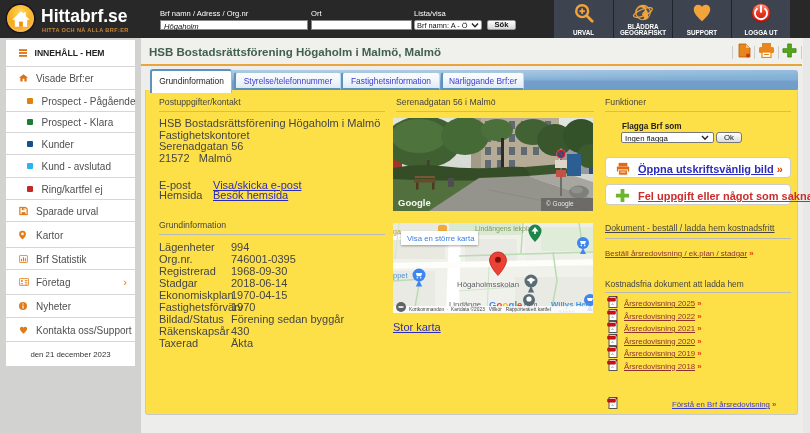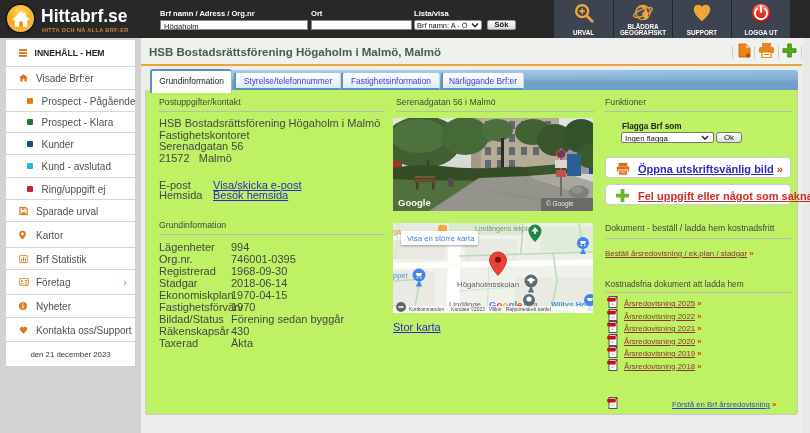--- a/index.html
+++ b/index.html
@@ -7,21 +7,21 @@
   html,body { width:810px; height:433px; overflow:hidden; font-family:"Liberation Sans", sans-serif; }
   body { background:#e8e8e6; position:relative; }
   
   #hdr { position:absolute; left:0; top:0; width:810px; height:38px; background:#282828; }
   #logo { position:absolute; left:7px; top:5px; width:27px; height:27px; border-radius:50%;
           background:radial-gradient(circle at 50% 28%, #ffd95e 0%, #f8ab17 52%, #ef8e00 100%);
           box-shadow:0 0 0 1.5px #15151b, inset -1px -3px 4px rgba(255,255,255,.35); }
   #logo svg { position:absolute; left:4px; top:4px; }
   #brand { position:absolute; left:41px; top:6px; color:#fff; font-size:17.5px; font-weight:bold; letter-spacing:0px; }
   #tagline { position:absolute; left:42px; top:26.5px; color:#c9873a; font-size:5.6px; font-weight:bold; letter-spacing:0.35px; }
-  .hlbl { position:absolute; top:9px; color:#fff; font-size:7.6px; font-weight:bold; }
+  .hlbl { position:absolute; top:9px; color:#fff; font-size:7.6px; font-weight:normal; }
   .hin  { position:absolute; top:19.5px; height:10px; background:#fff; border:1px solid #888; font-size:7.6px; padding:0 3px; color:#111; }
   #sel1 { position:absolute; left:414px; top:19.5px; width:68px; height:10px; border:1px solid #999; background:#fff; border-radius:2px; }
   #sok  { position:absolute; left:487px; top:19.5px; width:29px; height:10px; font-size:7.6px; font-weight:bold;
           background:linear-gradient(#fdfdfd,#d8d8d8); border:1px solid #999; border-radius:2px; text-align:center; line-height:8px; color:#111; }
   #btnstrip { position:absolute; left:554px; top:0; width:236px; height:38px; background:#3d4450; display:flex; }
   .hbtn { position:relative; height:38px; border-left:1px solid #20242b; text-align:center; color:#fff; }
   .hbtn .ic { position:absolute; left:50%; transform:translateX(-50%); top:2px; }
   .hbtn .lb { position:absolute; left:0; right:0; bottom:2.5px; font-size:6.3px; font-weight:bold; line-height:6px; }
   
   #leftbg { position:absolute; left:0; top:38px; width:139px; height:395px; background:#d2d2d0; }
@@ -39,21 +39,21 @@
   #oline { position:absolute; left:4px; top:26px; width:661px; height:2px; background:#e9a43c; }
   #tabs { position:absolute; left:0px; top:31px; height:22px; }
   .tab { position:absolute; top:0; height:21px; border-radius:3px 3px 0 0;
          font-size:8.4px; text-align:center; line-height:21px; }
   .tab.on { background:#fff; color:#222; z-index:3; height:24px; border-left:2px solid #5b93bd; border-top:2.5px solid #5b93bd; border-right:1px solid #9cbcd4; }
   .tab.off { background:linear-gradient(#fbfdfe 0%,#f0f5fb 55%,#dfeaf4 100%); color:#3a3ad0; z-index:2; top:2.5px; height:18.5px; line-height:17px;
              border-left:2px solid #5b93bd; border-top:1px solid #a8c6dc; border-right:1px solid #c5d8e8; border-bottom:2.5px solid #5b93bd; }
   #bluebar { position:absolute; left:13px; top:31.5px; width:648px; height:21px; border-radius:3px;
              background:linear-gradient(#93bbdc 0%, #82afd5 45%, #739fca 55%, #6e9cc8 100%); }
   #bluebar::after { content:""; position:absolute; inset:0; border-radius:3px; background:radial-gradient(140% 90% at 25% 0%, rgba(255,255,255,.28), rgba(255,255,255,0) 60%); }
-  #panel { position:absolute; left:8px; top:52px; width:653px; height:325px; background:#bef264; border:1px solid #c9c9c9; border-top:none; border-radius:0 0 3px 3px; }
+  #panel { position:absolute; left:8px; top:52px; width:653px; height:325px; background:#fde047; border:1px solid #c9c9c9; border-top:none; border-radius:0 0 3px 3px; }
   .colhdr { position:absolute; font-size:8.7px; color:#454545; white-space:nowrap; }
   .hr { position:absolute; height:1px; background:#b9b9b9; }
   .t11 { position:absolute; font-size:11px; color:#454545; white-space:nowrap; }
   a.blue { color:#2b2bc0; text-decoration:underline; }
   a.dred { color:#8f3131; text-decoration:underline; }
   .arr { color:#e03c00; text-decoration:none; font-weight:bold; }
   
   .pdfrow { position:absolute; left:461px; font-size:7.8px; color:#333; white-space:nowrap; }
   .pdfrow svg { margin-right:6px; vertical-align:-2px; }
 </style>
@@ -63,21 +63,21 @@
 <div id="hdr">
   <div id="logo">
     <svg width="20" height="20" viewBox="0 0 20 20">
       <path d="M10 2.2 L1.2 10.8 L3.8 10.8 L3.8 17.8 L16.2 17.8 L16.2 10.8 L18.8 10.8 L14.8 6.9 L14.8 3.2 L12.6 3.2 L12.6 4.8 Z" fill="#fff"></path>
       <rect x="8.1" y="12.6" width="3.8" height="5.2" fill="#f0920a"></rect>
     </svg>
   </div>
   <div id="brand">Hittabrf.se</div>
   <div id="tagline">HITTA OCH NÅ ALLA BRF:ER</div>
   <div class="hlbl" style="left:160px;">Brf namn / Adress / Org.nr</div>
-  <div class="hin" style="left:160px; width:148px; line-height:12px;">Högaholm</div>
+  <div class="hin" style="left:160px; width:148px; line-height:12px;font-style:italic;">Högaholm</div>
   <div class="hlbl" style="left:311px;text-align:center;">Ort</div>
   <div class="hin" style="left:311px; width:101px;"></div>
   <div class="hlbl" style="left:414px;">Lista/visa</div>
   <div id="sel1" style="overflow:hidden;">
     <svg style="display:block;margin-top:0.5px;" width="66" height="8" viewBox="0 0 66 8">
       <text x="2" y="6.8" font-size="7.4" fill="#111" font-family="Liberation Sans">Brf namn: A - Ö</text>
       <path d="M57 2.5 l3 3.2 3-3.2" fill="none" stroke="#222" stroke-width="1.4"></path>
     </svg>
   </div>
   <div id="sok">Sök</div>
@@ -153,21 +153,21 @@
   <div class="mi" style="height:22px;padding-left:8px;">
       <div class="sq" style="background:#174f8c;"></div>
       <div class="txt" style="left:35.5px;">Kunder</div>
     </div>
   <div class="mi" style="height:23px;">
       <div class="sq" style="background:#2ab4ef;"></div>
       <div class="txt" style="left:35.5px;">Kund - avslutad</div>
     </div>
   <div class="mi" style="height:22px;">
       <div class="sq" style="background:#c22a28;"></div>
-      <div class="txt" style="left:35.5px;">Ring/uppgift ej</div>
+      <div class="txt" style="left:35.5px;">Ring/kartfel ej</div>
     </div>
   <div class="mi" style="height:22px;text-align:right;">
     <svg class="ic" width="9" height="9" viewBox="0 0 16 16">
         <path d="M1.5 1.5 H11.5 L14.5 4.5 V14.5 H1.5 Z" fill="none" stroke="#e07b1a" stroke-width="2.2"></path>
         <rect x="5" y="2.5" width="6" height="4" fill="#e07b1a"></rect>
         <rect x="8.3" y="3" width="1.8" height="3" fill="#fff"></rect>
         <rect x="4.5" y="10" width="7" height="4.5" fill="#e07b1a"></rect>
       </svg>
     <div class="txt">Sparade urval</div>
   </div>
@@ -469,21 +469,21 @@
         <line x1="5" y1="11.5" x2="11" y2="11.5" stroke="#fff" stroke-width="1"></line>
       </svg>
       <div class="t11" style="left:32px; top:5px; font-weight:bold;"><a class="blue" href="#">Öppna utskriftsvänlig bild</a> <span class="arr">»</span></div>
     </div>
     <div style="position:absolute; left:459px; top:94px; width:186px; height:21px; border:1px solid #ccc; border-radius:4px; background:#fff;">
       <svg style="position:absolute;left:9px;top:3px;" width="15" height="15" viewBox="0 0 16 16">
         <path d="M6 1 H10 V6 H15 V10 H10 V15 H6 V10 H1 V6 H6 Z" fill="#6cb52d"></path>
       </svg>
       <div class="t11" style="left:32px; top:5px; font-weight:bold;"><a href="#" style="color:#cc2c2c; text-decoration:underline;">Fel uppgift eller något som saknas?</a> <span class="arr">»</span></div>
     </div>
-    <div class="colhdr" style="left:459px; top:133px;">Dokument - beställ / ladda hem kostnadsfritt</div>
+    <div class="colhdr" style="left:459px; top:133px;text-decoration:underline;">Dokument - beställ / ladda hem kostnadsfritt</div>
     <div class="hr" style="left:459px; top:148px; width:186px;"></div>
     <div class="t11" style="left:459px; top:159px; font-size:7.9px;"><a class="dred" href="#">Beställ årsredovisning / ek.plan / stadgar</a> <span class="arr">»</span></div>
     <div class="colhdr" style="left:459px; top:189px; font-size:8.4px;">Kostnadsfria dokument att ladda hem</div>
     <div class="hr" style="left:459px; top:202px; width:186px;"></div>
     <div class="pdfrow" style="top:206px;"><svg width="11" height="12" viewBox="0 0 11 12">
           <rect x="2" y="0.5" width="8" height="11" fill="#fdfdfd" stroke="#555" stroke-width="1"></rect>
           <path d="M7.5 0.5 L10 2.8 L10 0.5 Z" fill="#a50d0d"></path>
           <rect x="0.5" y="2" width="8" height="3.2" rx="0.8" fill="#cf1111" stroke="#8e0b0b" stroke-width="0.5"></rect>
           <path d="M4.5 9 Q5.5 6 6.5 9" fill="none" stroke="#999" stroke-width="0.8"></path>
         </svg><a class="dred" href="#">Årsredovisning 2025</a> <span class="arr">»</span></div>

